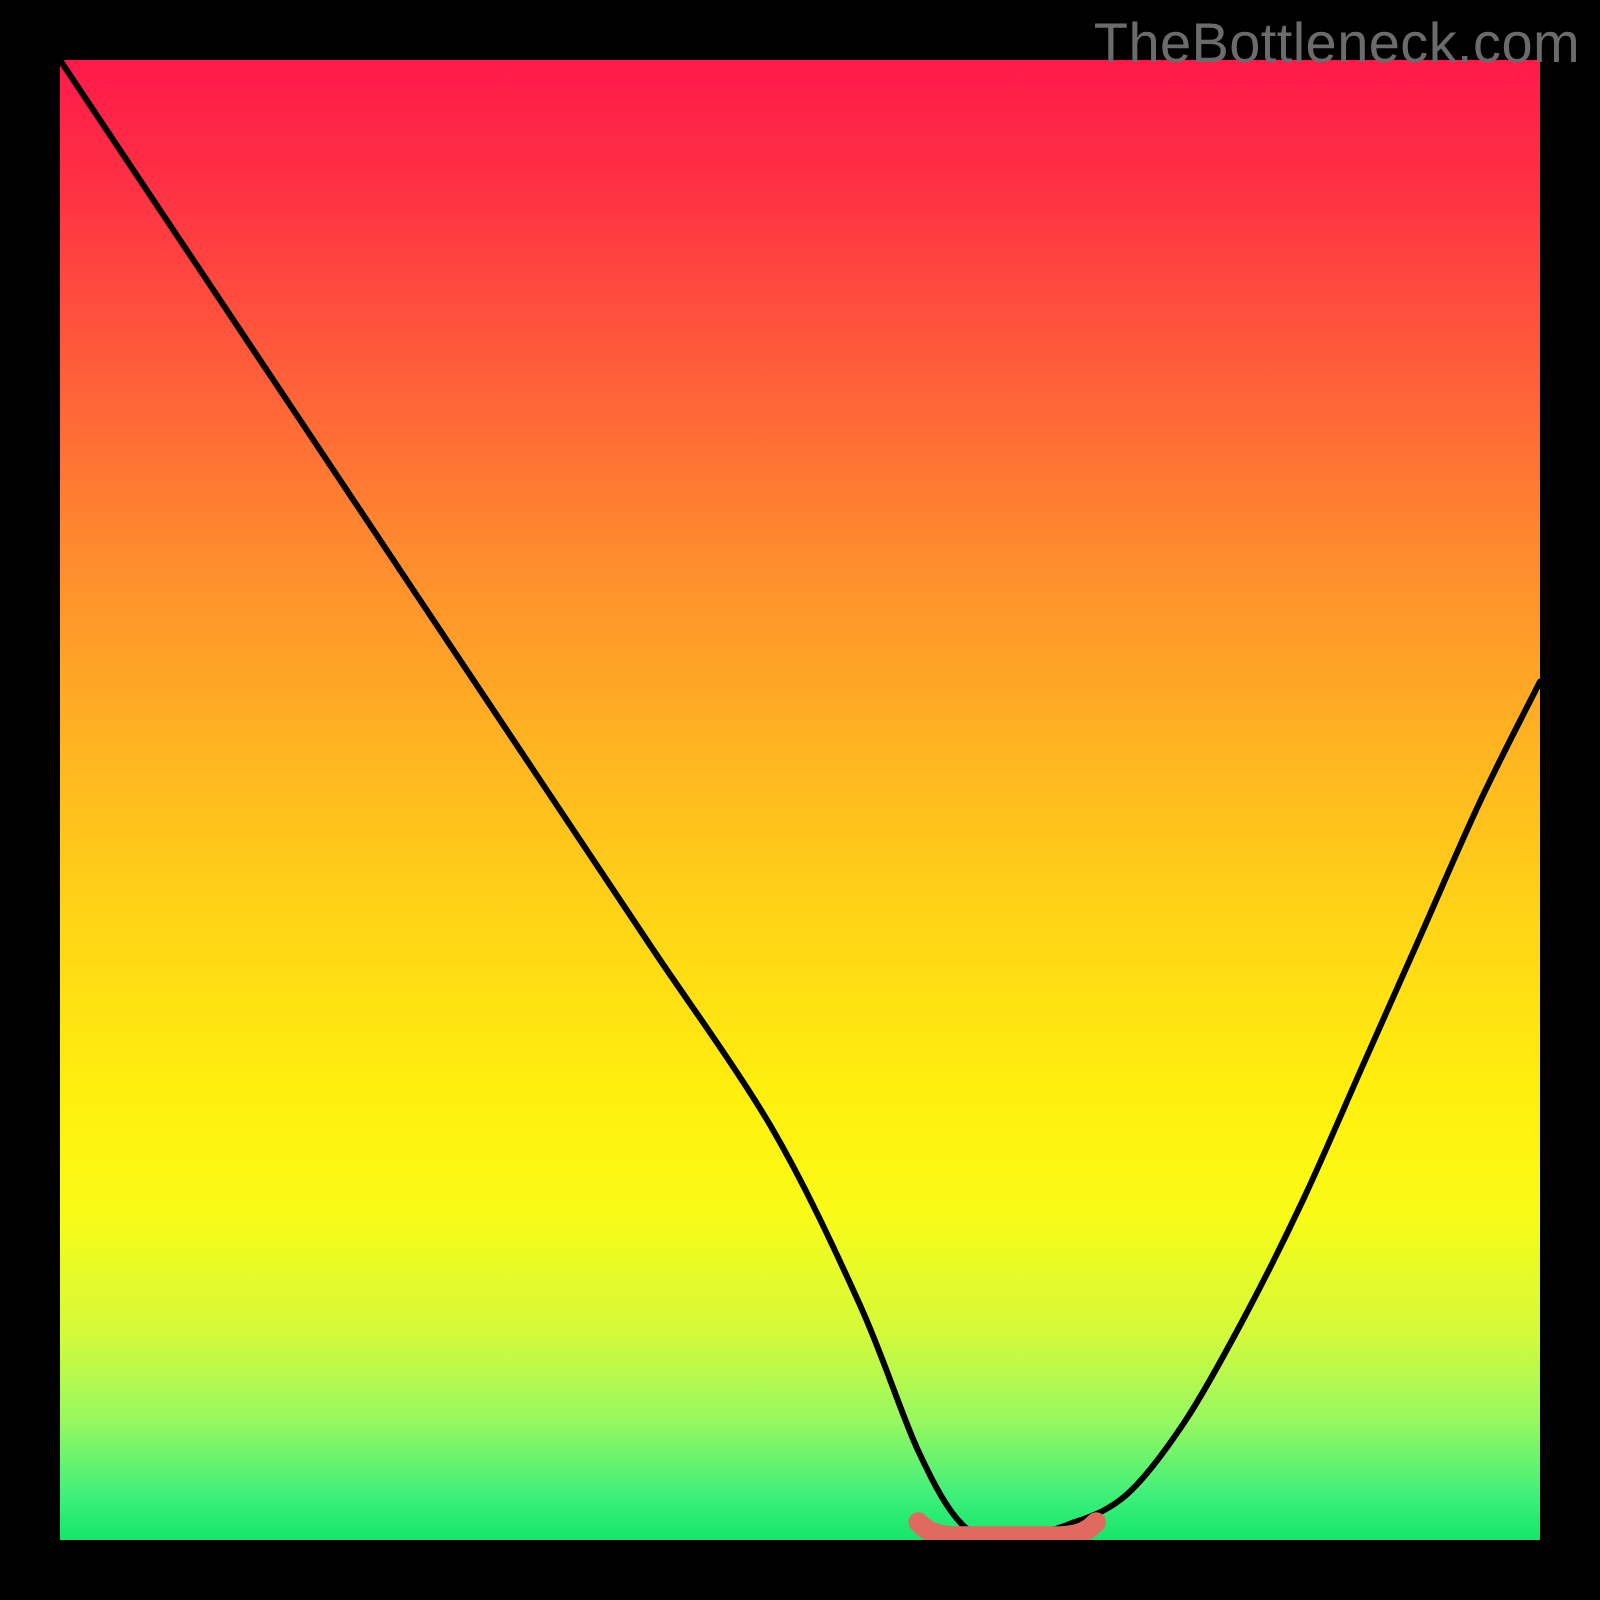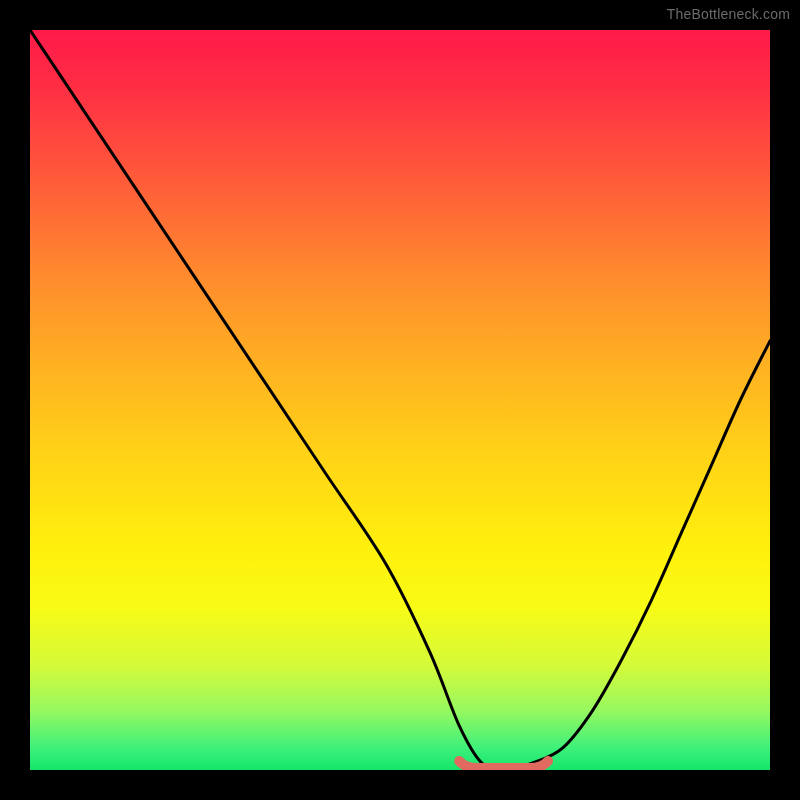--- a/index.html
+++ b/index.html
@@ -35,21 +35,21 @@
       #d4fa3a 86%,
       #96f860 92%,
       #3ef07a 97%,
       #14e66a 100%);
   }
   .watermark {
     position: absolute;
     top: 6px;
     right: 10px;
     color: #6b6b6b;
-    font-size: 14px;
+    font-size: 28px;
     font-weight: 500;
     letter-spacing: 0.2px;
     z-index: 10;
     font-family: Arial, Helvetica, sans-serif;
   }
   svg.curves {
     position: absolute;
     left: 0;
     top: 0;
     width: 740px;

